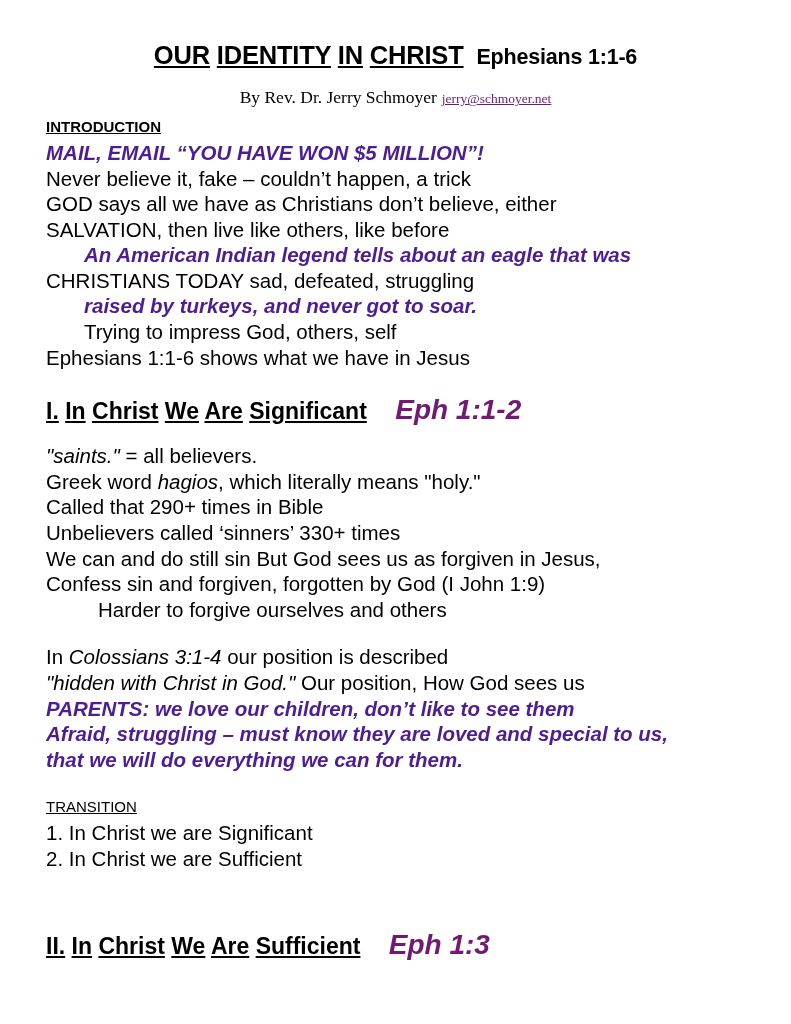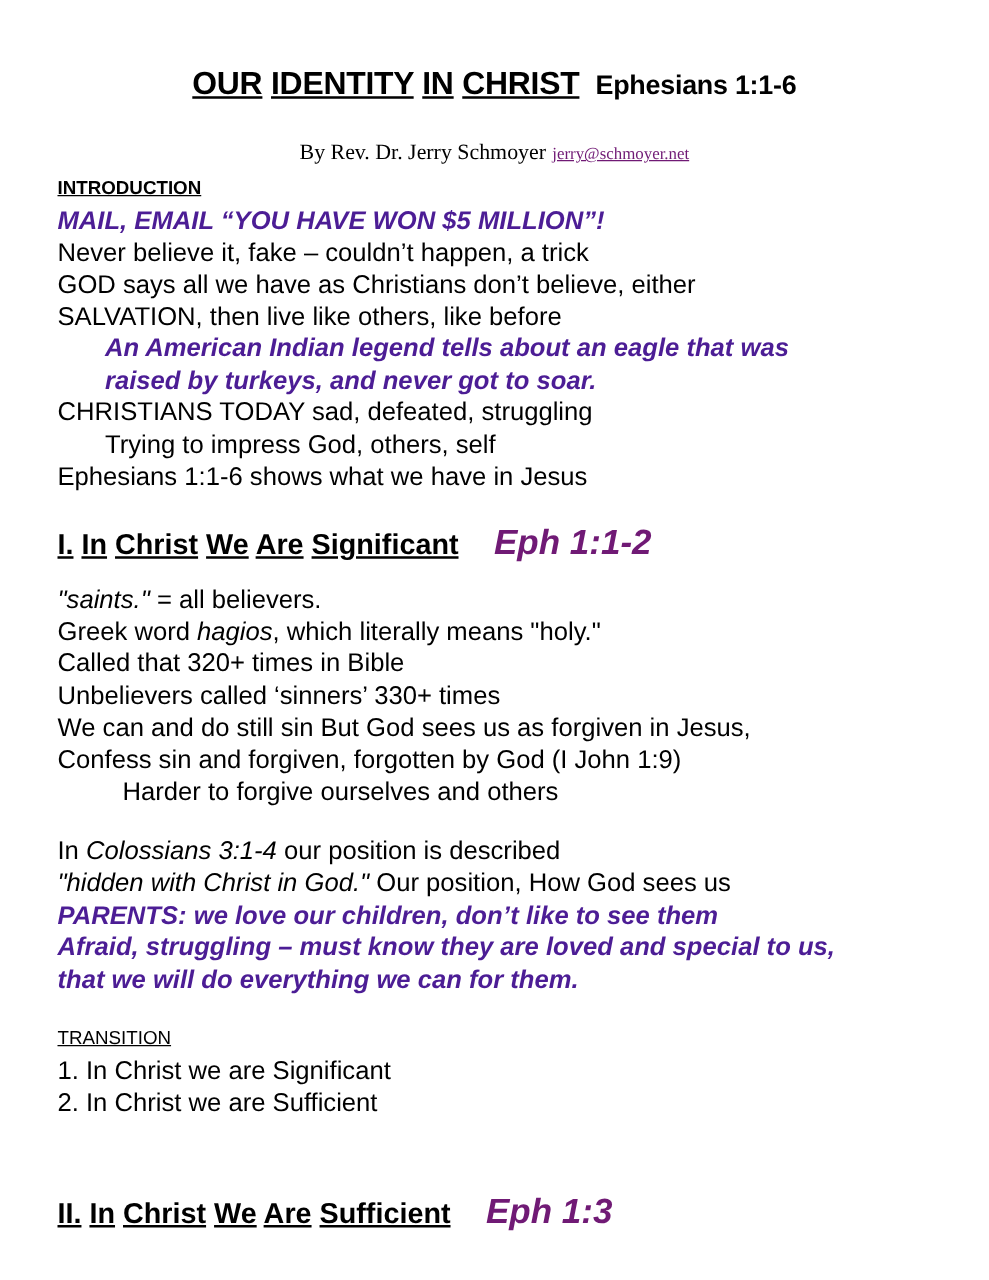--- a/index.html
+++ b/index.html
@@ -23,21 +23,21 @@
     padding: 0;
   }
 
   
   .title {
     text-align: center;
     font-family: "Liberation Sans", sans-serif;
     font-weight: bold;
     font-size: 25.5px;
     letter-spacing: -0.2px;
-    margin: 12px;
+    margin: 0;
     padding-top: 41px;
     line-height: 1.15;
     white-space: nowrap;
   }
   .title .u { text-decoration: underline; text-underline-offset: 2px; }
   .title .ref {
     font-size: 21.5px;
     font-weight: bold;
     padding-left: 6px;
   }
@@ -146,22 +146,22 @@
   </p>
 
   <div class="body">
 
     <p class="hd b">INTRODUCTION</p>
     <p class="ln green">MAIL, EMAIL “YOU HAVE WON $5 MILLION”!</p>
     <p class="ln">Never believe it, fake – couldn’t happen, a trick</p>
     <p class="ln">GOD says all we have as Christians don’t believe, either</p>
     <p class="ln">SALVATION, then live like others, like before</p>
     <p class="ln green ind1">An American Indian legend tells about an eagle that was</p>
+    <p class="ln">CHRISTIANS TODAY sad, defeated, struggling</p>
     <p class="ln green ind1">raised by turkeys, and never got to soar.</p>
-    <p class="ln">CHRISTIANS TODAY sad, defeated, struggling</p>
     <p class="ln ind1">Trying to impress God, others, self</p>
     <p class="ln">Ephesians 1:1-6 shows what we have in Jesus</p>
 
     <div class="sp-26"></div>
 
     <p class="sec">
       <span class="u">I.</span>
       <span class="u">In</span>
       <span class="u">Christ</span>
       <span class="u">We</span>
@@ -169,21 +169,21 @@
       <span class="u">Significant</span>
       <span class="sref">Eph 1:1-2</span>
     </p>
 
     <div class="sp-18"></div>
 
     <p class="ln"><span class="ital">"</span><span class="blue">saints</span><span class="ital">."</span><span> = all believers.</span></p>
 
     <p class="ln"><span> Greek word </span><span class="ital">hagios</span><span>, which literally means "holy."</span></p>
 
-    <p class="ln">Called that 320+ times in Bible</p>
+    <p class="ln">Called that 290+ times in Bible</p>
     <p class="ln">Unbelievers called ‘sinners’ 330+ times</p>
     <p class="ln">We can and do still sin But God sees us as forgiven in Jesus,</p>
     <p class="ln">Confess sin and forgiven, forgotten by God (I John 1:9)</p>
     <p class="ln ind2">Harder to forgive ourselves and others</p>
 
     <div class="sp-22"></div>
 
     <p class="ln"><span>In </span><span class="blue">Colossians 3:1-4</span><span> our position is described</span></p>
 
     <p class="ln"><span class="blue">"hidden with Christ in God."</span><span> Our position, How God sees us</span></p>

